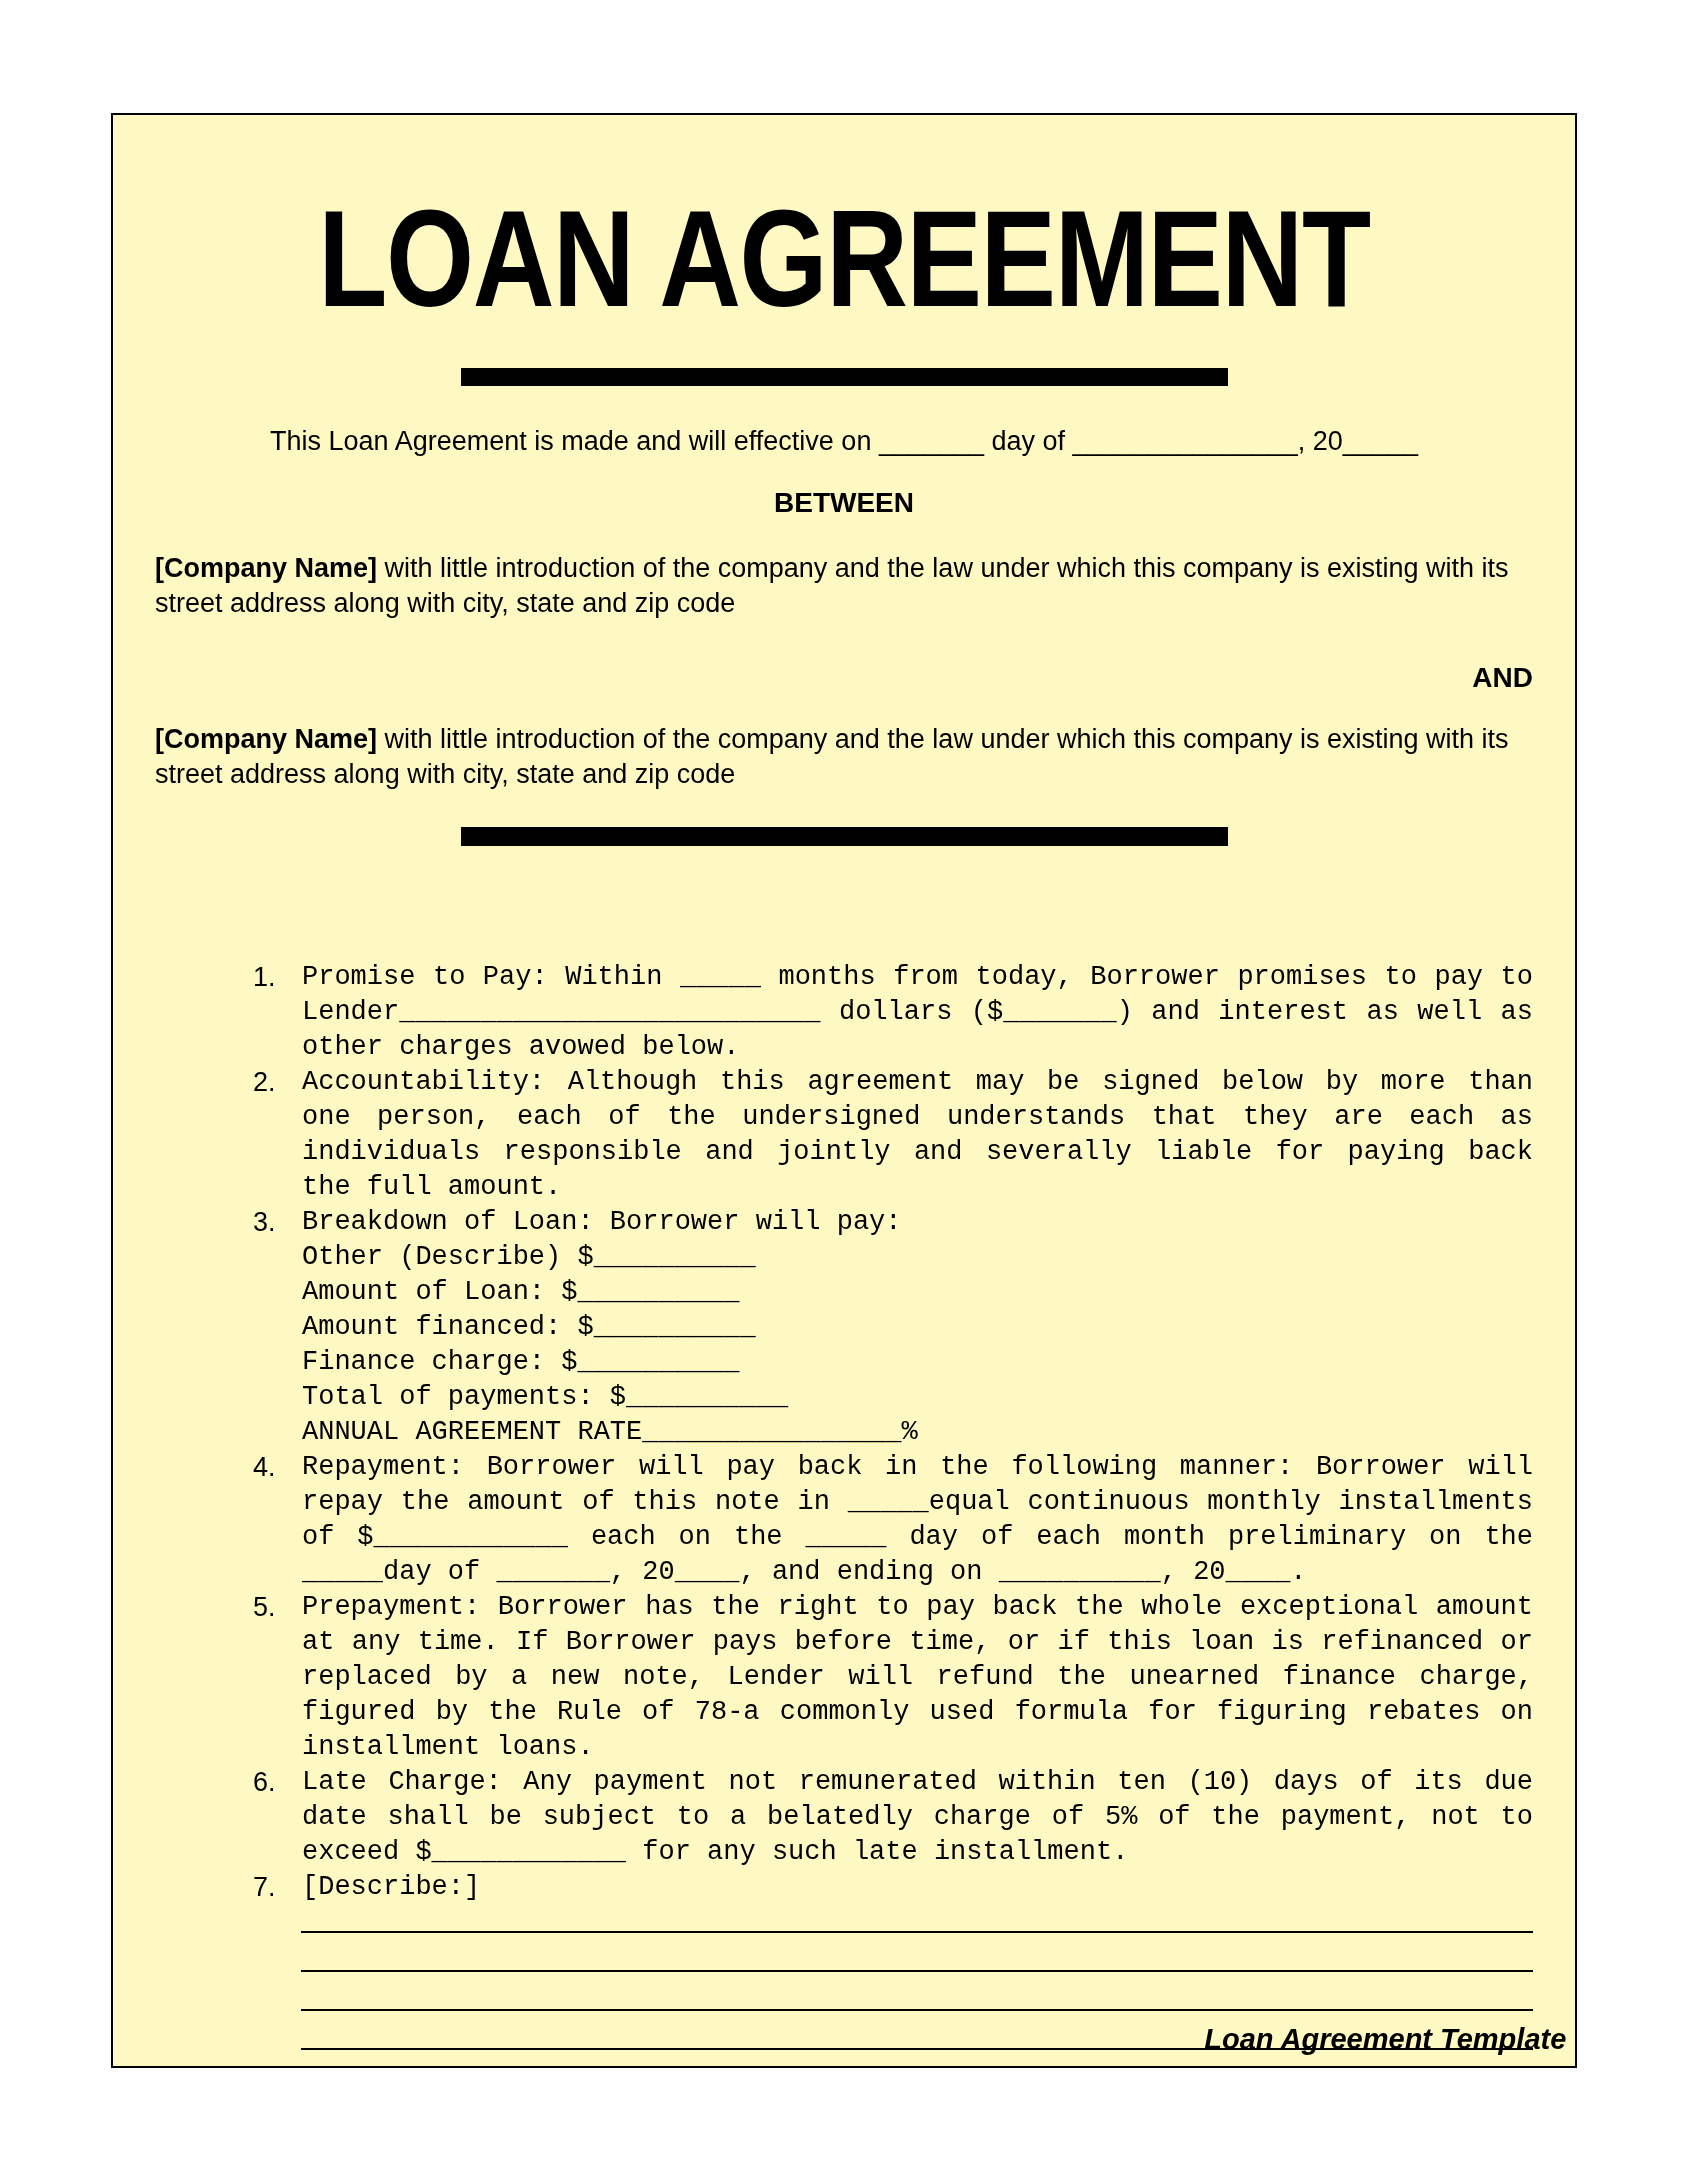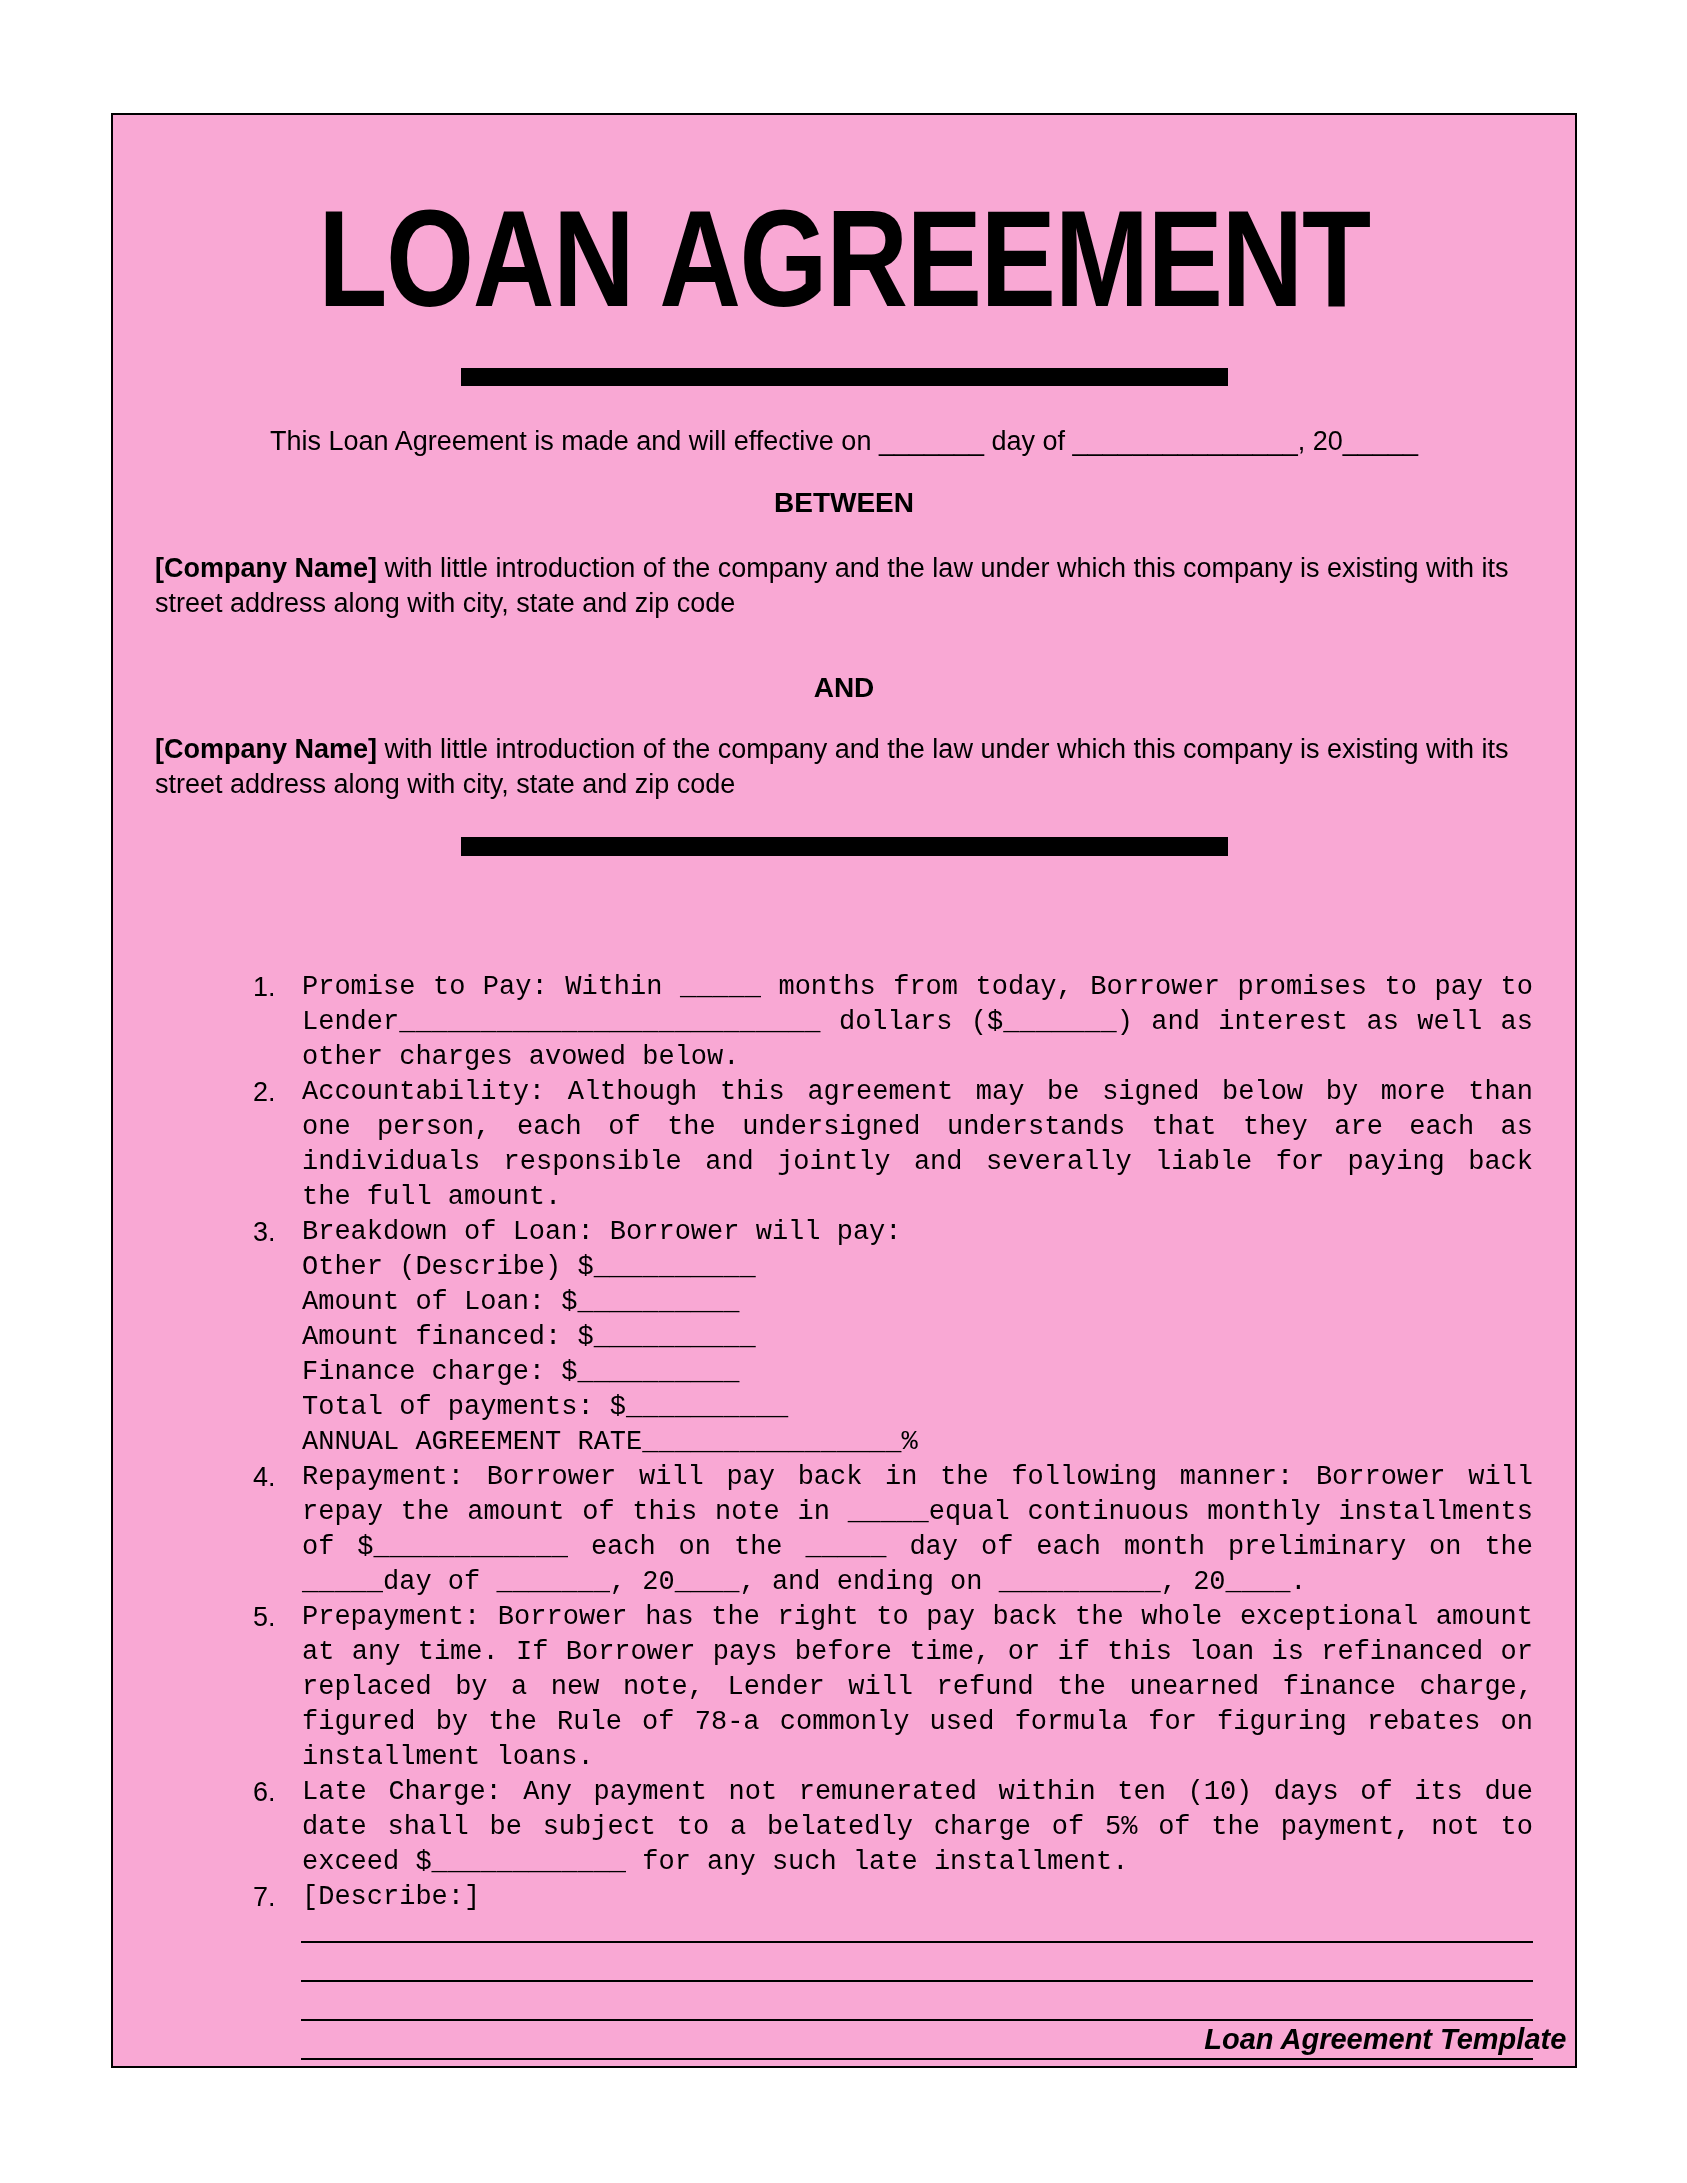--- a/index.html
+++ b/index.html
@@ -1,25 +1,25 @@
 <!DOCTYPE html>
 <html style="font-size:14px"><head>
 <meta charset="utf-8">
 <style>
   html,body{margin:0;padding:0;background:#ffffff;}
   body{width:1687px;height:2184px;position:relative;font-family:"Liberation Sans",sans-serif;color:#000;}
   .page-border{position:absolute;left:111px;top:113px;width:1466px;height:1955px;
-    border:2.6px solid #000;box-sizing:border-box;padding:0 42px;background:#f9a8d4;}
+    border:2.6px solid #000;box-sizing:border-box;padding:0 42px;background:#fef9c3;}
   .doc-title{margin:79px 0 0;font-size:138px;line-height:129px;font-weight:bold;text-align:center;
     transform:scaleX(0.82);white-space:nowrap;letter-spacing:-1.7px;}
   .bar{height:18.3px;background:#000;width:767px;margin:45px auto 0;}
   .bar-2{margin:35px auto 0;}
   .intro{margin:38px 0 14px;text-align:center;font-size:27px;line-height:35px;}
   .section-label{margin:26px 0 0;text-align:center;font-size:28px;font-weight:bold;line-height:35px;}
-  .section-label.and{margin-top:49px;}
+  .section-label.and{margin-top:39px;text-align:right;}
   .party{margin:31px 0 0;text-align:left;font-size:27px;line-height:35px;}
   .party.second{margin-top:27px;}
   .party .pname{font-weight:bold;}
   .items{margin:114px 0 0 98px;}
   .item{display:flex;}
   .num{flex:0 0 49px;font-size:27px;line-height:35px;}
   .ibody{flex:1 1 auto;font-size:27px;line-height:35px;text-align:justify;}
   .ibody p{margin:0;font-family:Liberation Mono, monospace;}
   .ibody .sub{text-align:left;}
   .ibody .fj{text-align-last:justify;}

